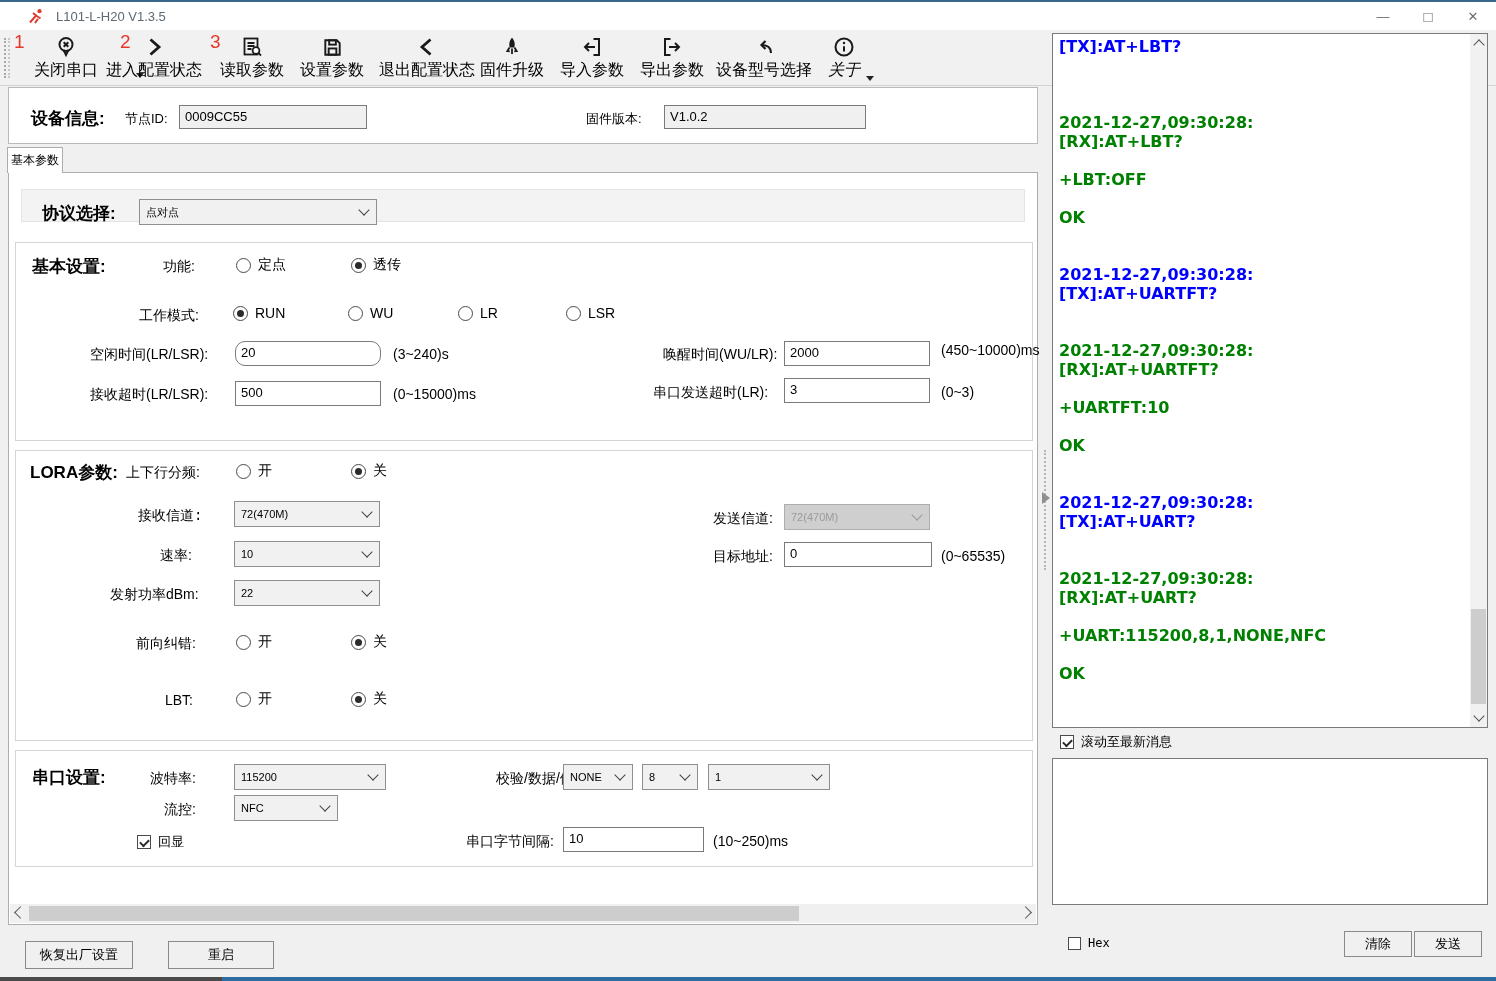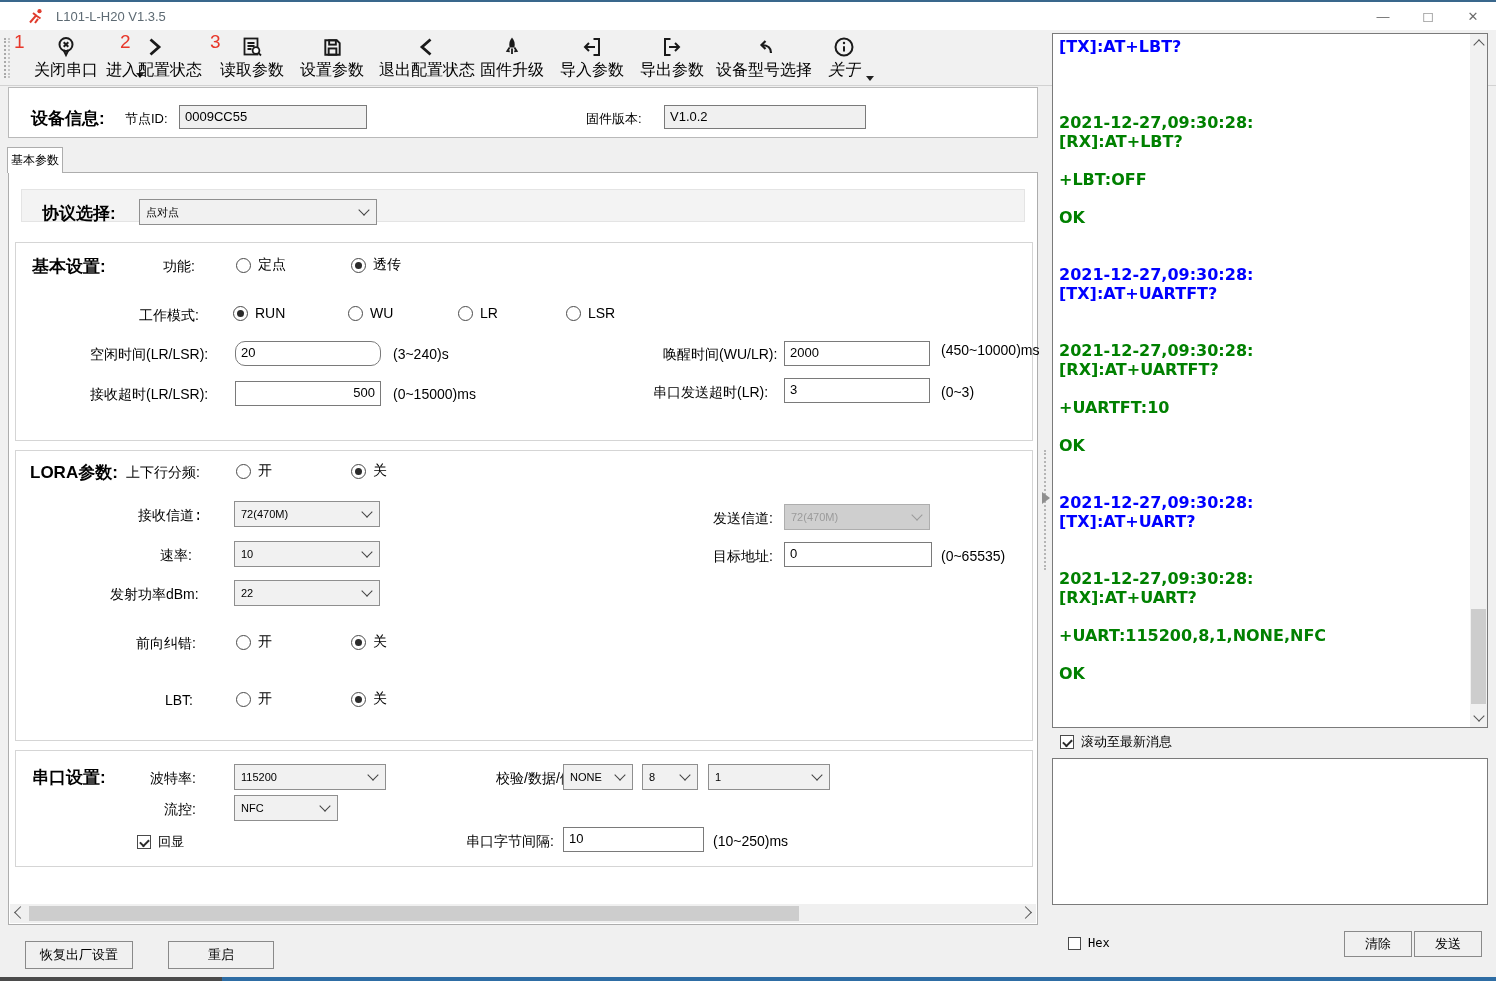--- a/index.html
+++ b/index.html
@@ -43,21 +43,21 @@
        background:#2b2b2b;border-radius:50%;}
   .cbrow{position:absolute;display:flex;align-items:center;gap:7px;font-size:13px;}
   .cb{width:14px;height:14px;border:1px solid #4a4a4a;background:#fff;position:relative;
       box-sizing:border-box;flex:0 0 auto;}
   .cb.checked::after{content:"";position:absolute;left:2px;top:3px;width:7px;height:4px;
       border-left:2px solid #2b2b2b;border-bottom:2px solid #2b2b2b;transform:rotate(-45deg);}
   .group{position:absolute;border:1px solid #d5d5d5;background:#fff;box-sizing:border-box;}
   .btn{position:absolute;background:#f0f0f0;border:1px solid #8a8a8a;font-size:13px;
        display:flex;align-items:center;justify-content:center;font-family:inherit;box-sizing:border-box;}
   
-  .devbox{position:absolute;left:8px;top:87px;width:1030px;height:51px;background:#fff;
+  .devbox{position:absolute;left:8px;top:87px;width:1030px;height:57px;background:#fff;
           border:1px solid #b9b9b9;box-sizing:border-box;}
   .tab{position:absolute;left:7px;top:147px;width:56px;height:26px;background:#fff;
        border:1px solid #adadad;border-bottom:none;font-size:12px;display:flex;
        align-items:center;justify-content:center;box-sizing:border-box;z-index:2;}
   .content{position:absolute;left:8px;top:172px;width:1030px;height:753px;background:#fff;
            border:1px solid #adadad;box-sizing:border-box;}
   .protoband{position:absolute;left:12px;top:16px;width:1004px;height:33px;background:#f3f3f3;
              border:1px solid #e4e4e4;box-sizing:border-box;}
   
   .hscroll{position:absolute;left:1px;bottom:1px;width:1026px;height:19px;background:#f0f0f0;}
@@ -271,21 +271,21 @@
       </div>
 
       <span class="lbl" style="left:74px;top:103px;">空闲时间(LR/LSR):</span>
       <div class="input" style="left:219px;top:98px;width:146px;height:25px;border-radius:10px;">20</div>
       <span class="hint" style="left:377px;top:103px;">(3~240)s</span>
       <span class="lbl" style="left:647px;top:103px;">唤醒时间(WU/LR):</span>
       <div class="input" style="left:768px;top:98px;width:146px;height:25px;">2000</div>
       <span class="hint" style="left:925px;top:99px;">(450~10000)ms</span>
 
       <span class="lbl" style="left:74px;top:143px;">接收超时(LR/LSR):</span>
-      <div class="input" style="left:219px;top:138px;width:146px;height:25px;text-align:right;">500</div>
+      <div class="input" style="left:219px;top:138px;width:146px;height:25px;">500</div>
       <span class="hint" style="left:377px;top:143px;">(0~15000)ms</span>
       <span class="lbl" style="left:637px;top:141px;">串口发送超时(LR):</span>
       <div class="input" style="left:768px;top:135px;width:146px;height:25px;">3</div>
       <span class="hint" style="left:925px;top:141px;">(0~3)</span>
     </div>
 
     <div class="group" style="left:6px;top:277px;width:1018px;height:291px;">
       <span class="sect-title" style="left:14px;top:10px;">LORA参数:</span>
       <span class="lbl" style="left:110px;top:13px;">上下行分频:</span>
       <div class="radio" style="left:220px;top:11px;">

